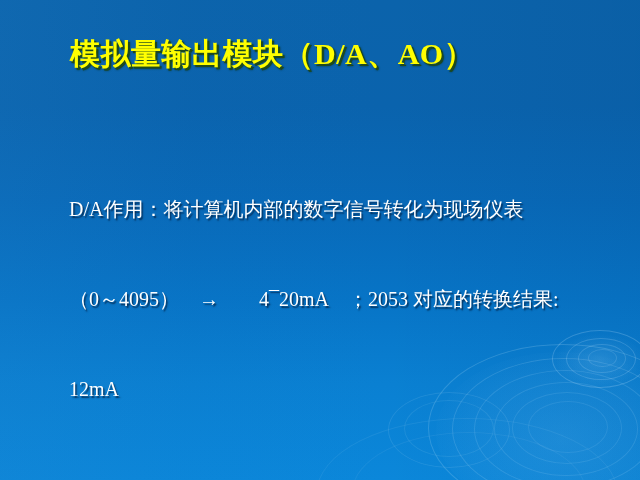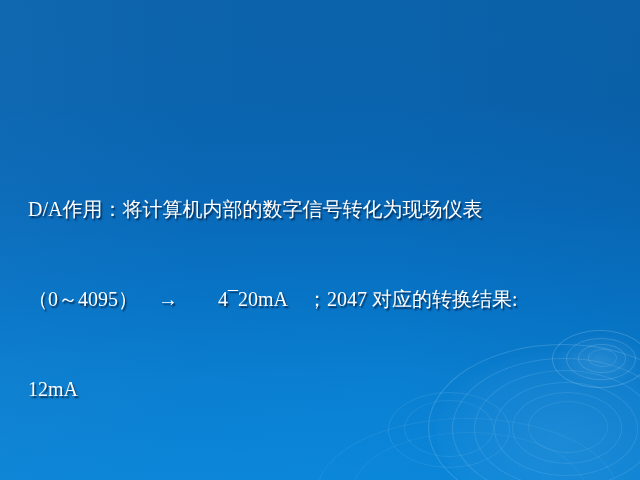--- a/index.html
+++ b/index.html
@@ -119,21 +119,21 @@
     left: 28px;
     top: 134px;
     width: 592px;
     font-size: 20px;
     line-height: 30px;
     color: #ffffff;
     white-space: pre-wrap;
     word-break: break-all;
     text-shadow: 1.5px 1.5px 1.5px rgba(0,26,56,0.75);
   }
-  .body-text .ln { display: block; }
+  .body-text .ln { display: block; margin-left: 41px; }
 
 </style>
 </head>
 <body>
 
 <div id="slide">
 
   <div class="bg-hshade"></div>
 
   <div class="ripples">
@@ -152,20 +152,21 @@
     <div class="ripple rp-b3"></div>
     <div class="ripple rp-b4"></div>
 
     <div class="ripple rp-c1"></div>
     <div class="ripple rp-c2"></div>
 
     <div class="ripple rp-d1"></div>
     <div class="ripple rp-d2"></div>
   </div>
 
+  <div class="title">模拟量输出模块（D/A、AO）</div>
 
   <div class="body-text">
     <span class="ln">D/A作用：将计算机内部的数字信号转化为现场仪表</span>
-    <span class="ln">（0～4095）　→　　4¯20mA　；2047 对应的转换结果:</span>
+    <span class="ln">（0～4095）　→　　4¯20mA　；2053 对应的转换结果:</span>
     <span class="ln">12mA</span>
   </div>
 
 </div>
 
 </body></html>

